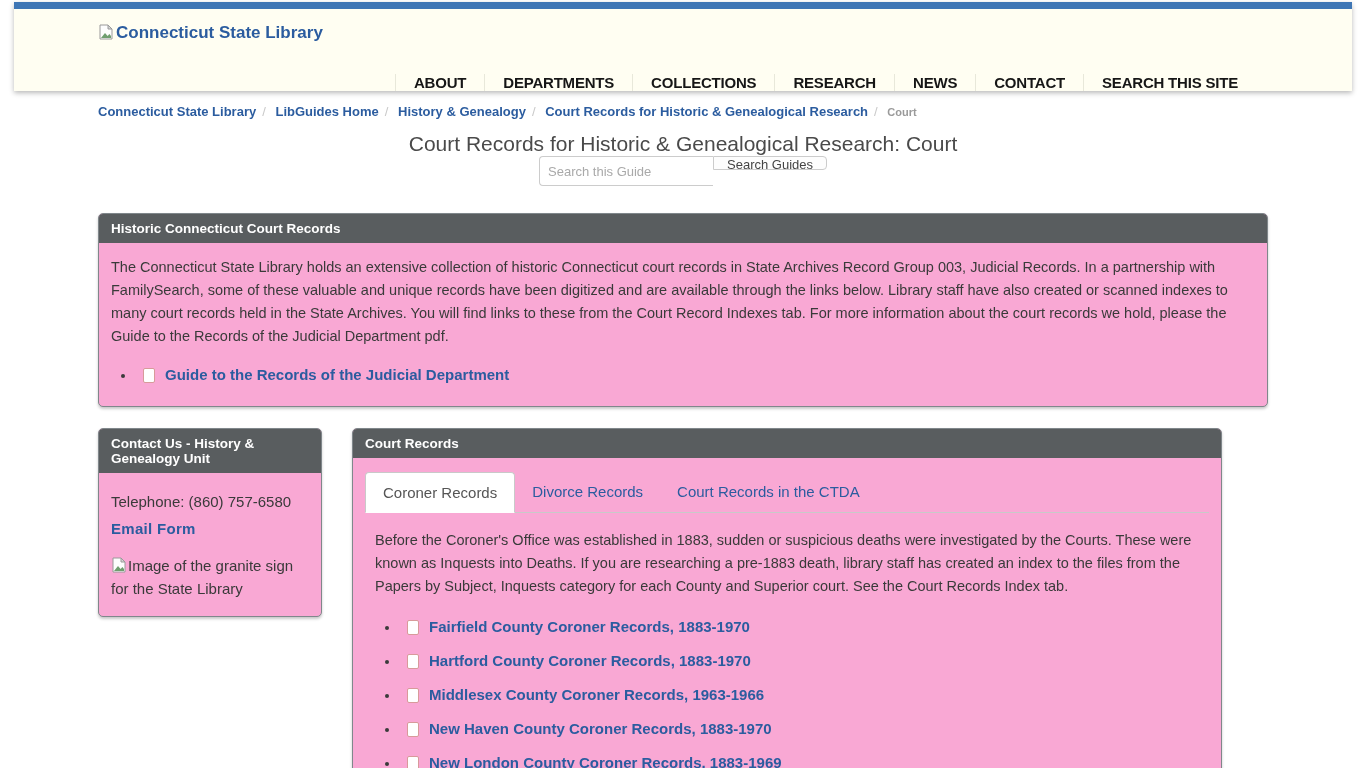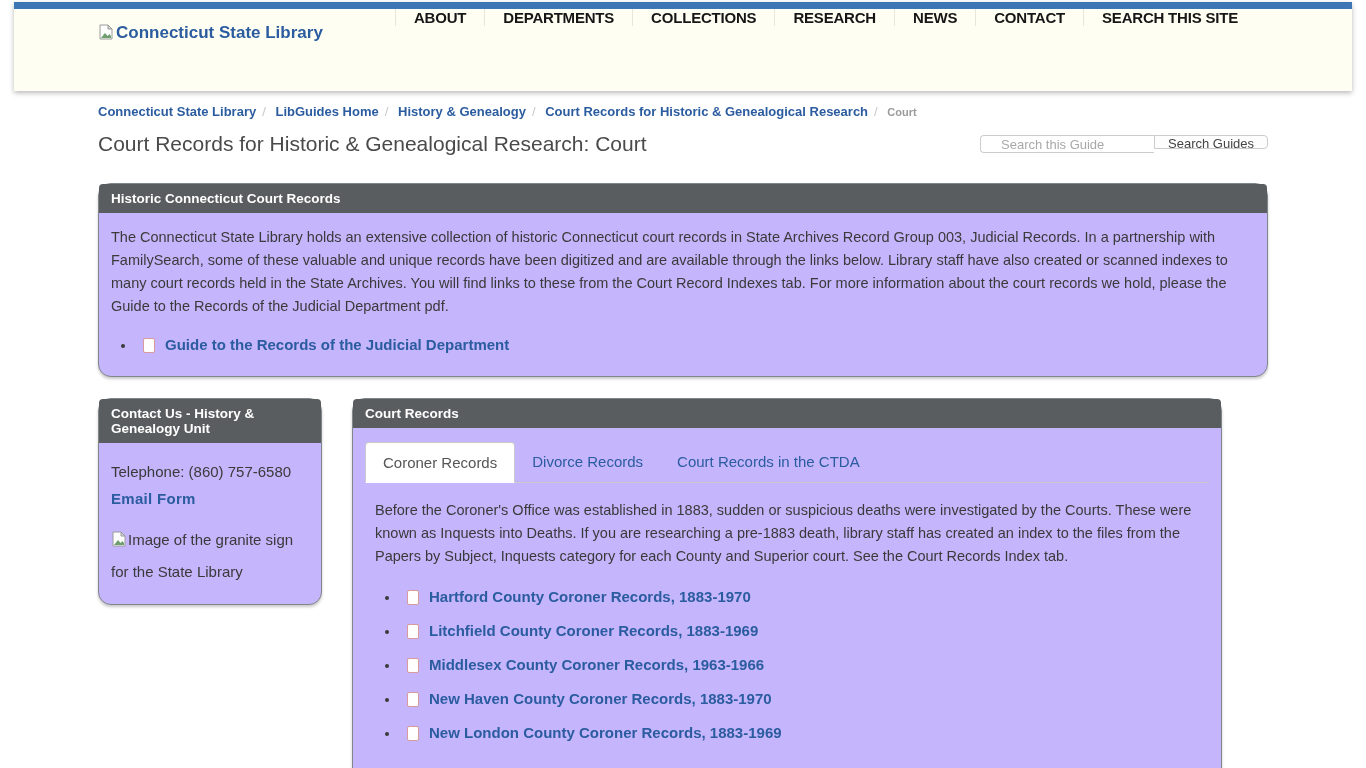--- a/index.html
+++ b/index.html
@@ -16,57 +16,57 @@
     display:flex;
     justify-content:space-between;
     align-items:stretch;
   }
   .logo{
     display:inline-flex; align-items:flex-start; gap:2px;
     margin:14px 0 0 84px; text-decoration:none;
     color:#2b5c9f; font-size:17px; font-weight:bold; cursor:pointer;
   }
   .logo .broken-img{ position:relative; top:1px; }
-  .main-nav{ display:flex; align-items:flex-start; margin-right:96px; }
+  .main-nav{ display:flex; align-items:flex-end; margin-right:96px; }
   .nav-item{
     display:flex; align-items:center;
     padding:0 18px;
     border-left:1px solid #e8e8da;
     font-size:15px; font-weight:bold; color:#161616;
     text-decoration:none; cursor:pointer; letter-spacing:-0.2px;
   }
 
   
   .container{ width:1170px; margin:0 auto; }
 
   .breadcrumb{ margin-top:13px; font-size:13px; font-weight:bold; }
   .crumb-link{ color:#2b5c9f; text-decoration:none; cursor:pointer; }
   .sep{ color:#c9c9c9; margin:0 6px; font-weight:normal; }
   .crumb-current{ color:#9a9a9a; font-size:11px; font-weight:bold; }
 
-  .title-row{ margin-top:13px; display:flex; justify-content:space-between; align-items:center; }
+  .title-row{ margin-top:13px; display:flex; justify-content:space-between; align-items:center;flex-direction:column; }
   .page-title{ font-size:21px; font-weight:400; color:#4a4a4a; }
   .guide-search{ display:flex; }
   .guide-search input{
-    width:174px; height:18px; border:1px solid #cccccc; border-right:none;
-    border-radius:4px 0 0 4px; padding:0 20px; font-size:13px; color:#0f172a;
+    width:174px; height:30px; border:1px solid #cccccc; border-right:none;
+    border-radius:4px 0 0 4px; padding:0 8px; font-size:13px; color:#0f172a;
     font-family:"Liberation Sans", sans-serif; outline:none; background:#fff;
   }
   .guide-search input::placeholder{ color:#a9a9a9; }
   .guide-search button{
     height:14px; padding:0 13px; border:1px solid #cccccc; border-radius:0 4px 4px 0;
     background:#fdfdfd; font-size:13px; color:#444; cursor:pointer;
     font-family:"Liberation Sans", sans-serif;
   }
 
   
   .box{
-    border:1px solid #80878b; border-radius:13px;
+    border:1px solid #80878b; border-radius:5px;
     box-shadow:0 2px 3px rgba(0,0,0,.22);
-    background:#c4b5fd;
+    background:#f9a8d4;
   }
   .box-header{
     background:#595d5f; color:#ffffff;
     font-size:13.5px; font-weight:bold;
     padding:7px 12px;
     border-radius:4px 4px 0 0;
   }
   .box-body{ padding:13px 20px 15px 12px; }
   .body-text{ font-size:14.5px; color:#3a3a3a; line-height:23px; }
 
@@ -85,21 +85,21 @@
     border:1px solid #d89a9a; border-radius:2px; background:#fff;
   }
   .doc-link{ color:#2b5c9f; font-size:15px; font-weight:bold; text-decoration:none; cursor:pointer; line-height:20px; }
 
   
   .row2{ display:flex; gap:30px; margin-top:21px; align-items:flex-start; }
   .contact-box{ width:224px; flex:0 0 auto; }
   .contact-box .box-body{ padding:14px 12px 16px 12px; }
   .phone{ font-size:15px; color:#3a3a3a; margin:6px 0 10px 0; }
   .email-link{ color:#2b5c9f; font-size:15px; font-weight:bold; text-decoration:none; cursor:pointer; letter-spacing:.3px; }
-  .img-alt{ margin-top:16px; font-size:15px; color:#3a3a3a; line-height:32px; }
+  .img-alt{ margin-top:16px; font-size:15px; color:#3a3a3a; line-height:23px; }
   .img-alt .broken-img{ position:relative; top:2px; margin-right:1px; }
 
   .court-box{ width:870px; flex:0 0 auto; min-height:420px; }
   .court-box .box-body{ padding:12px 12px 30px 12px; }
 
   
   .tabs{ display:flex; border-bottom:1px solid #c9c9c9; margin-top:2px; }
   .tab{
     padding:11px 17px; font-size:15px; font-weight:normal; color:#2b5c9f;
     text-decoration:none; cursor:pointer; margin-bottom:0;
@@ -211,30 +211,30 @@
 
             <a class="tab">Divorce Records</a>
 
 
             <a class="tab">Court Records in the CTDA</a>
           </div>
         <div class="tab-content">
           <p class="body-text">Before the Coroner's Office was established in 1883, sudden or suspicious deaths were investigated by the Courts. These were known as Inquests into Deaths. If you are researching a pre-1883 death, library staff has created an index to the files from the Papers by Subject, Inquests category for each County and Superior court. See the Court Records Index tab.</p>
           <ul class="link-list">
 
+              <li class="link-item">
+                <span class="broken-sq"></span>
+                <a class="doc-link">Fairfield County Coroner Records, 1883-1970</a>
+              </li>
 
               <li class="link-item">
                 <span class="broken-sq"></span>
                 <a class="doc-link">Hartford County Coroner Records, 1883-1970</a>
               </li>
 
-              <li class="link-item">
-                <span class="broken-sq"></span>
-                <a class="doc-link">Litchfield County Coroner Records, 1883-1969</a>
-              </li>
 
               <li class="link-item">
                 <span class="broken-sq"></span>
                 <a class="doc-link">Middlesex County Coroner Records, 1963-1966</a>
               </li>
 
               <li class="link-item">
                 <span class="broken-sq"></span>
                 <a class="doc-link">New Haven County Coroner Records, 1883-1970</a>
               </li>

